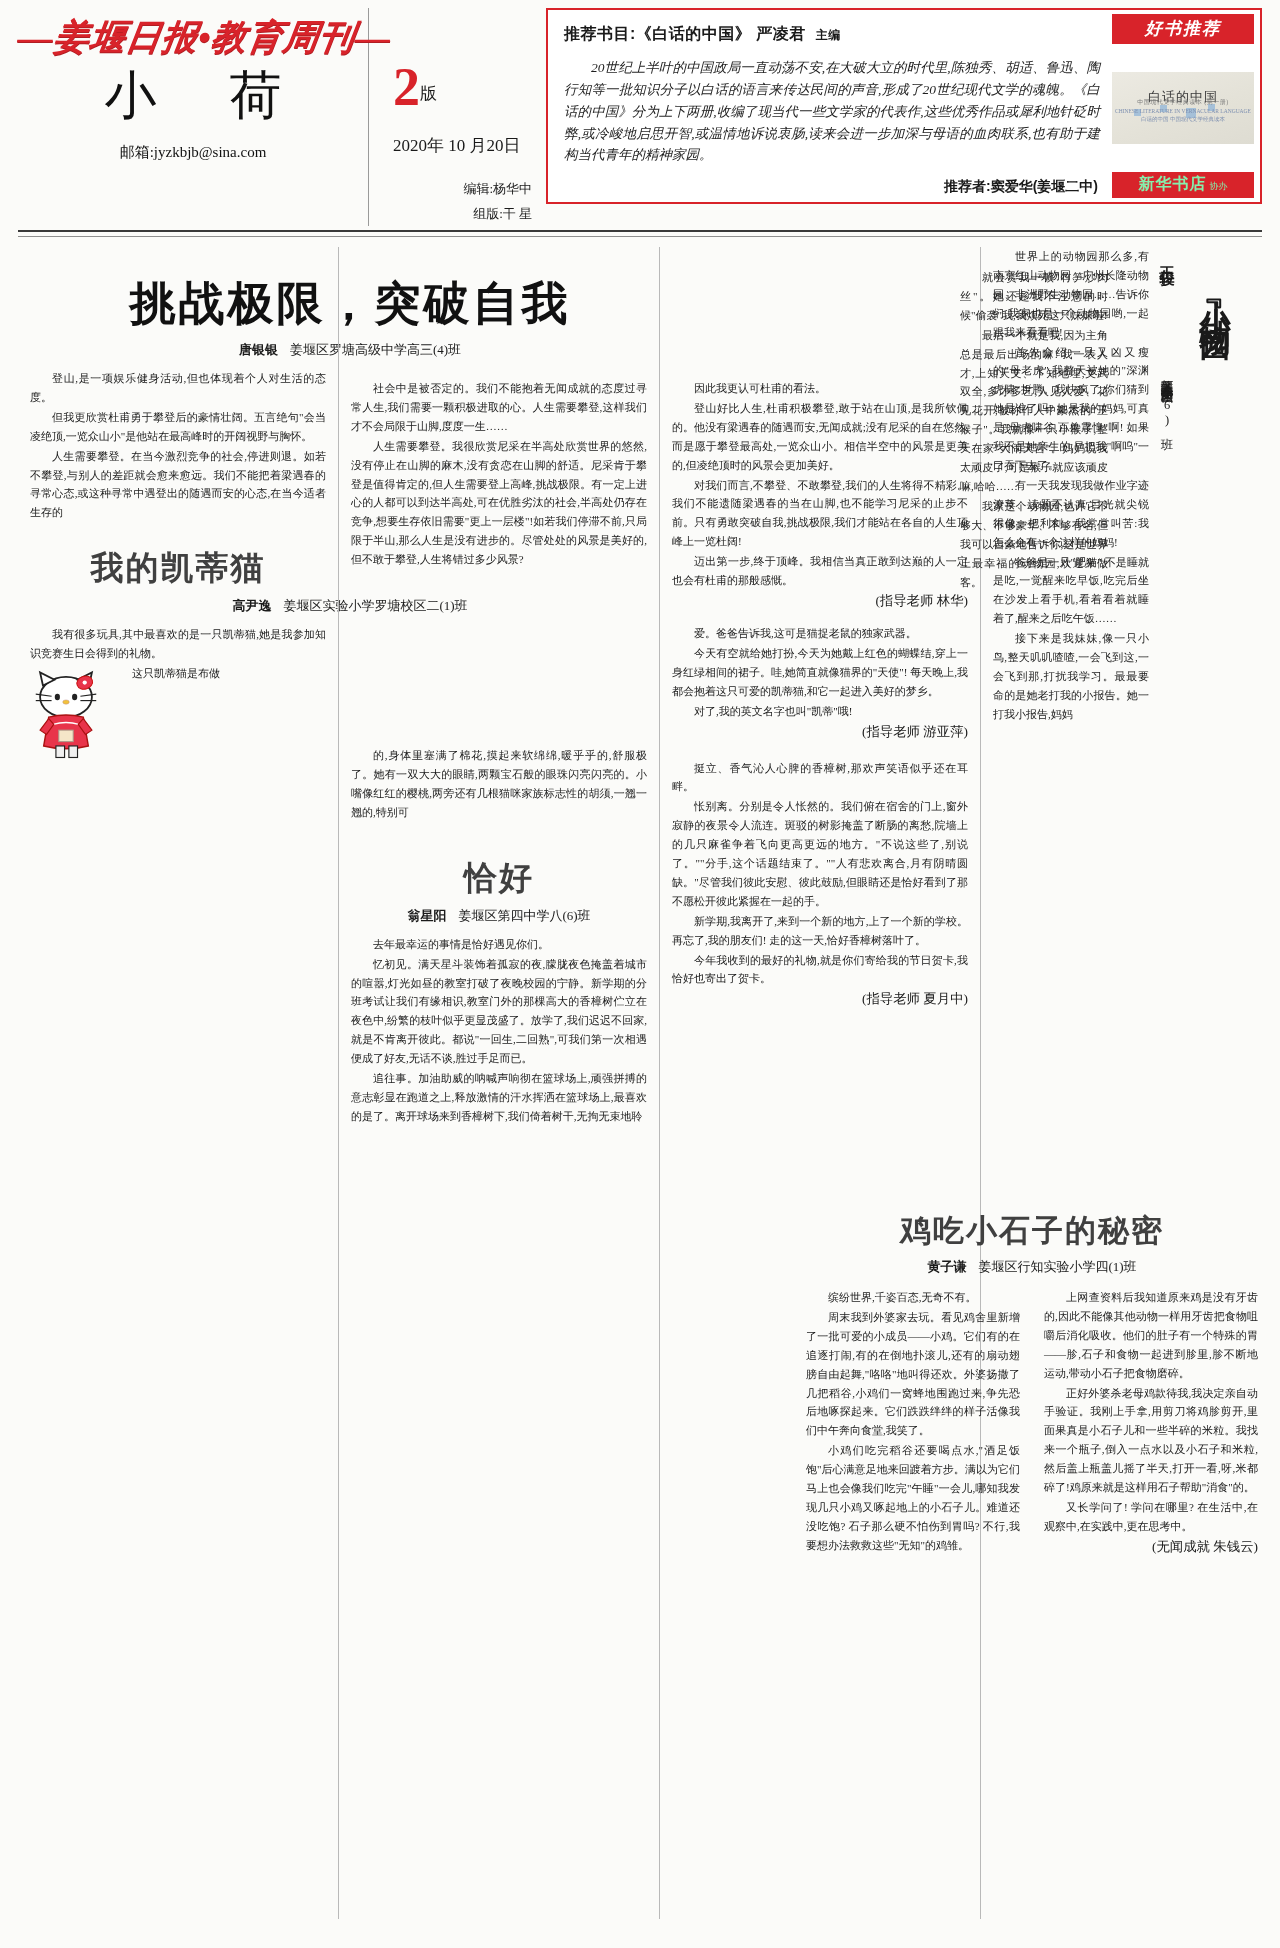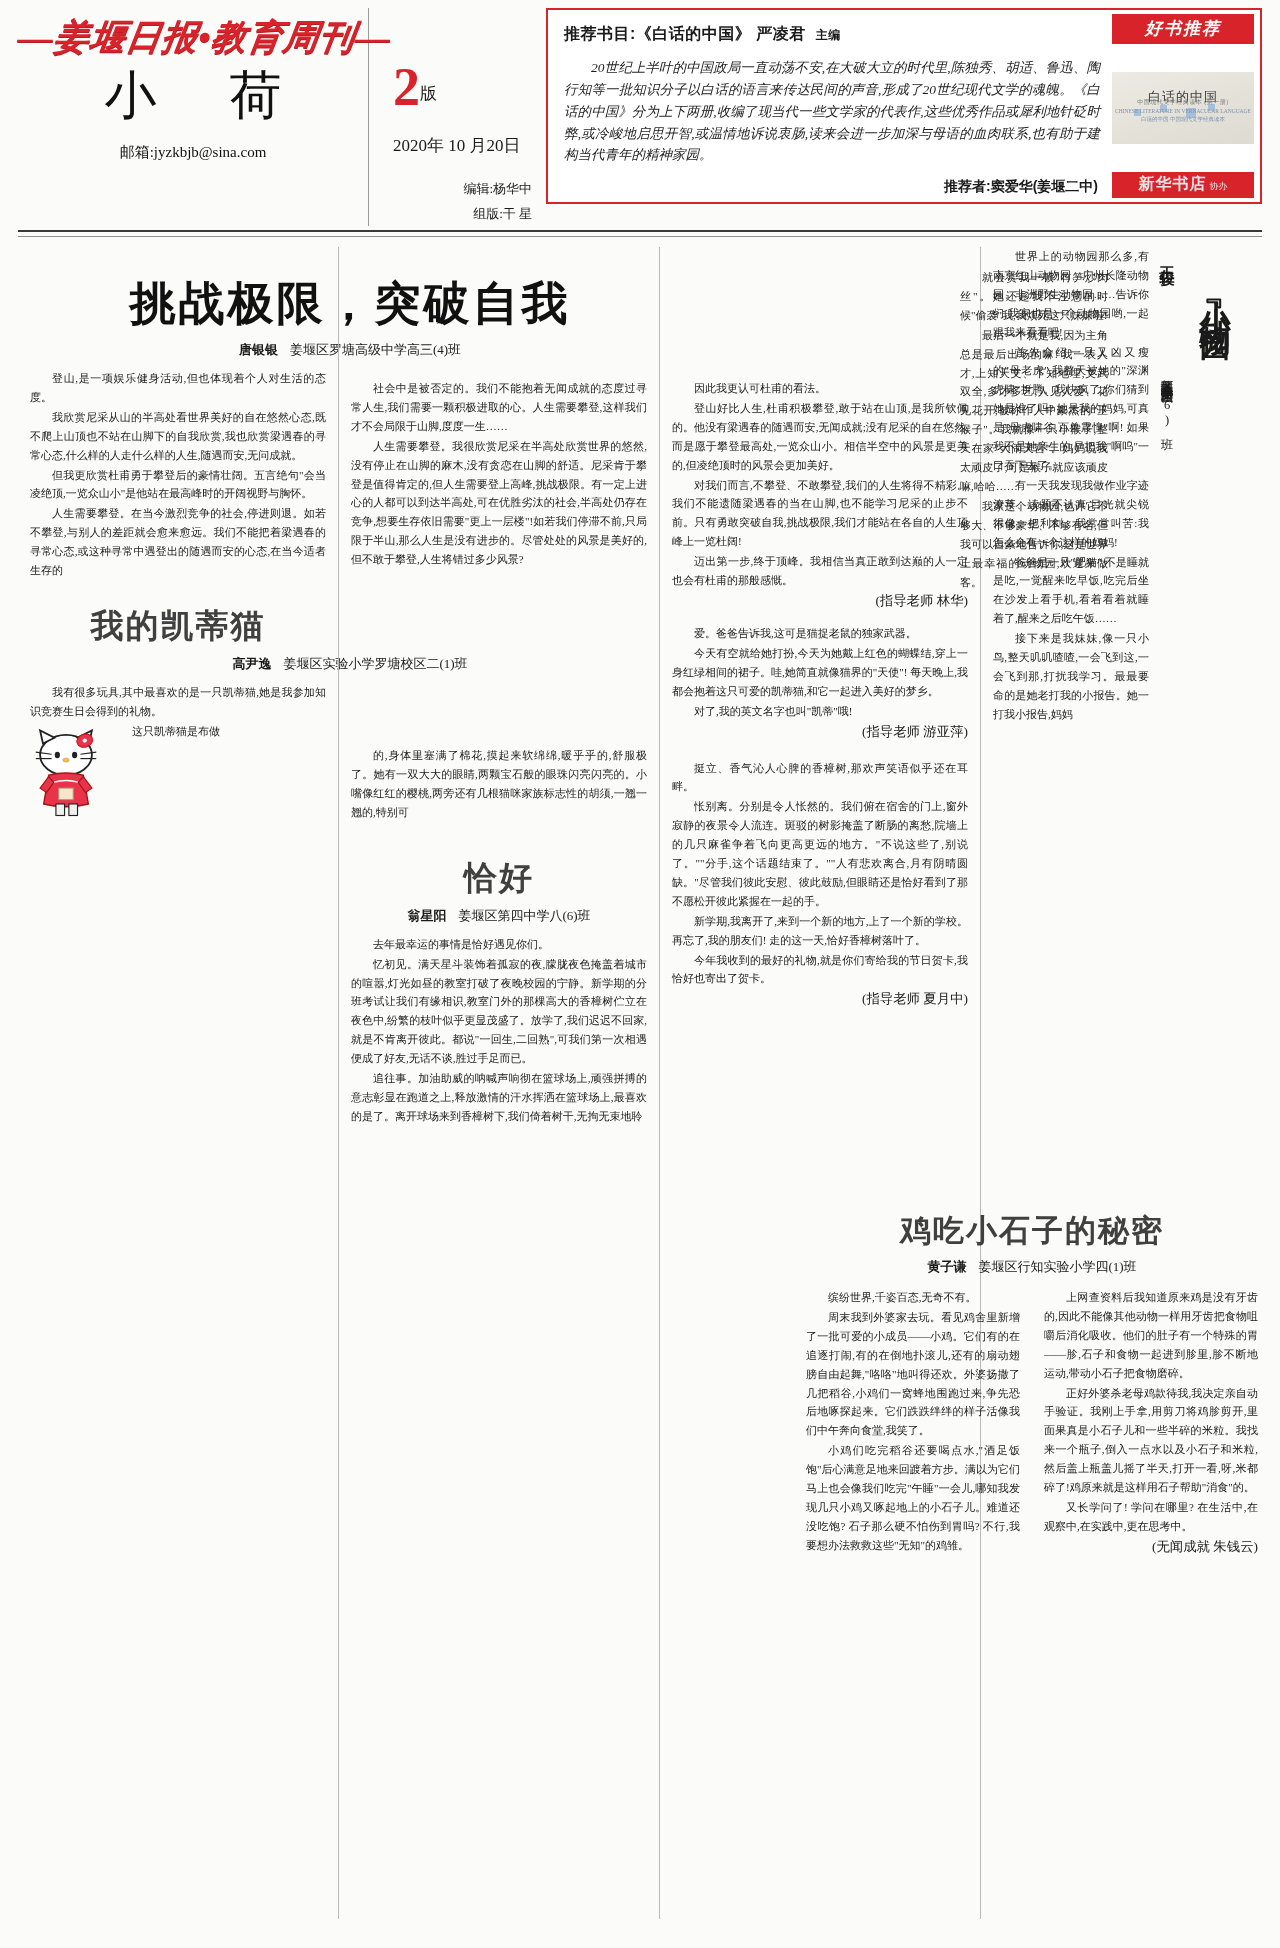--- a/index.html
+++ b/index.html
@@ -86,21 +86,21 @@
   }
   .cov-img {
     flex: 1 1 auto; background: linear-gradient(160deg,#eceae2 0%,#e4e2d8 55%,#dedcd2 100%);
     position: relative; overflow: hidden;
   }
   .cov-img .bk-t { position: absolute; top: 22%; left: 0; right: 0; text-align: center; font-size: 13px; color: #3b3b3b; letter-spacing: 1px; }
   .cov-img .bk-s { position: absolute; top: 36%; left: 0; right: 0; text-align: center; font-size: 6px; color: #7d7d7d; letter-spacing: .5px; }
   .cov-img .bk-en { position: absolute; top: 48%; left: 0; right: 0; text-align: center; font-size: 5.5px; color: #7d8fb0; line-height: 1.5; }
   .cov-img .dot { position: absolute; width: 7px; height: 7px; background: #8ab2d8; opacity: .7; }
   .cov-store {
-    background: #d8232a; color: #e5e5e5; text-align: center;
+    background: #d8232a; color: #86efac; text-align: center;
     font-size: 16px; font-weight: bold; letter-spacing: 1px; padding: 2px 0 3px 0;
     font-family: "Liberation Sans", sans-serif;
   }
   .cov-store .xs { font-size: 9px; font-weight: normal; margin-left: 3px; letter-spacing: 0; }
 
   
   .rule-thick { height: 2px; background: #3a3a3a; margin-top: 4px; }
   .rule-thin { height: 1px; background: #8f8f8f; margin-top: 4px; }
 
   
@@ -219,21 +219,20 @@
   <div class="rule-thin"></div>
 
   <div class="content">
 
     <div class="col col-a">
       <h1 class="hl" style="white-space:nowrap;margin-left:0;width:640px;">挑战极限，突破自我</h1>
       <div class="byline" style="width:640px;text-align:center">
         <span class="nm">唐银银</span><span>姜堰区罗塘高级中学高三(4)班</span>
       </div>
       <p class="p">登山,是一项娱乐健身活动,但也体现着个人对生活的态度。</p>
-      <p class="p">我欣赏尼采从山的半高处看世界美好的自在悠然心态,既不爬上山顶也不站在山脚下的自我欣赏,我也欣赏梁遇春的寻常心态,什么样的人走什么样的人生,随遇而安,无问成就。</p>
       <p class="p">但我更欣赏杜甫勇于攀登后的豪情壮阔。五言绝句"会当凌绝顶,一览众山小"是他站在最高峰时的开阔视野与胸怀。</p>
       <p class="p">人生需要攀登。在当今激烈竞争的社会,停进则退。如若不攀登,与别人的差距就会愈来愈远。我们不能把着梁遇春的寻常心态,或这种寻常中遇登出的随遇而安的心态,在当今适者生存的</p>
 
       <h2 class="hl2" style="margin-top:24px">我的凯蒂猫</h2>
       <div class="byline" style="width:640px">
         <span class="nm">高尹逸</span><span>姜堰区实验小学罗塘校区二(1)班</span>
       </div>
       <p class="p">我有很多玩具,其中最喜欢的是一只凯蒂猫,她是我参加知识竞赛生日会得到的礼物。</p>
       <div class="kitty-wrap">
         <svg class="kitty" viewBox="0 0 100 130" width="72" height="94">

